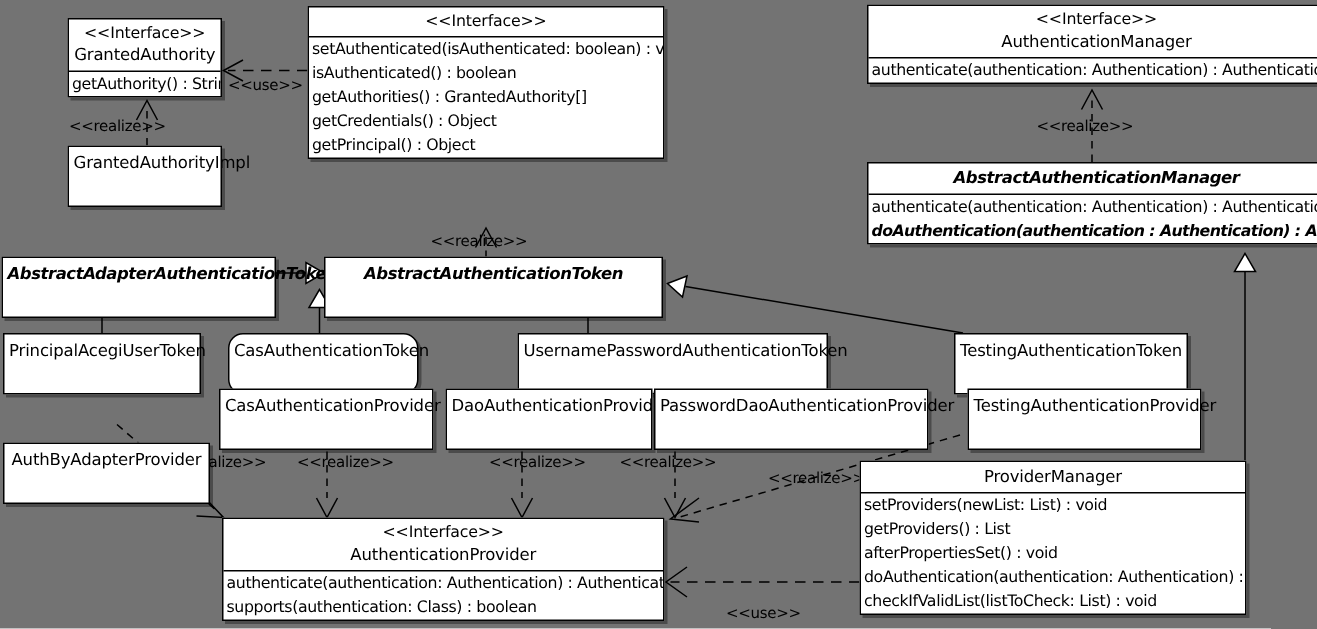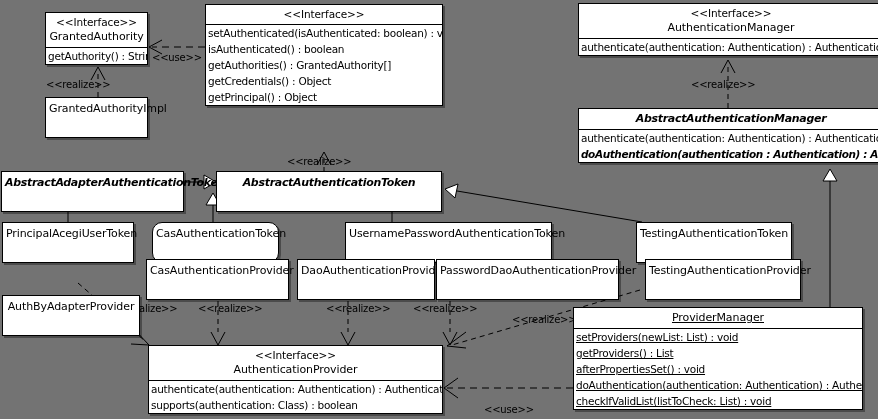--- a/index.html
+++ b/index.html
@@ -312,21 +312,21 @@
     <div class="uml-header with-compartment">
       <span class="stereotype">&lt;&lt;Interface&gt;&gt;</span>
       <span class="cls-name">AuthenticationProvider</span>
     </div>
     <div class="uml-ops">
       <span class="op">authenticate(authentication: Authentication) : Authentication</span>
       <span class="op">supports(authentication: Class) : boolean</span>
     </div>
   </div>
 
-  <div class="uml-class" style="left:573px; top:307px; width:290px;text-decoration:underline;">
+  <div class="uml-class" style="left:573px; top:307px; width:258px;">
     <div class="uml-header with-compartment">
       <span class="cls-name">ProviderManager</span>
     </div>
     <div class="uml-ops">
       <span class="op">setProviders(newList: List) : void</span>
       <span class="op">getProviders() : List</span>
       <span class="op">afterPropertiesSet() : void</span>
       <span class="op">doAuthentication(authentication: Authentication) : Authentication</span>
       <span class="op">checkIfValidList(listToCheck: List) : void</span>
     </div>

